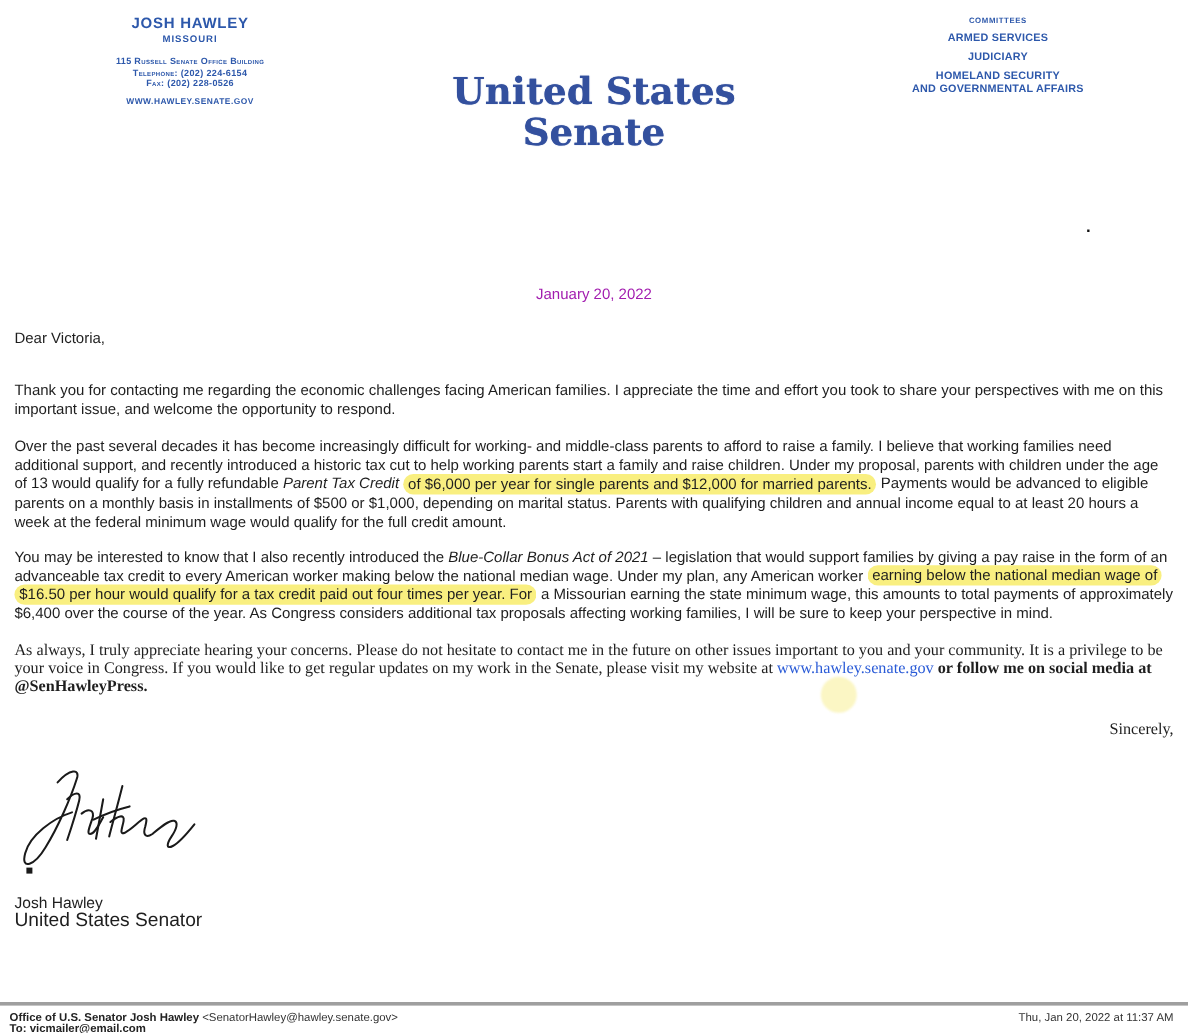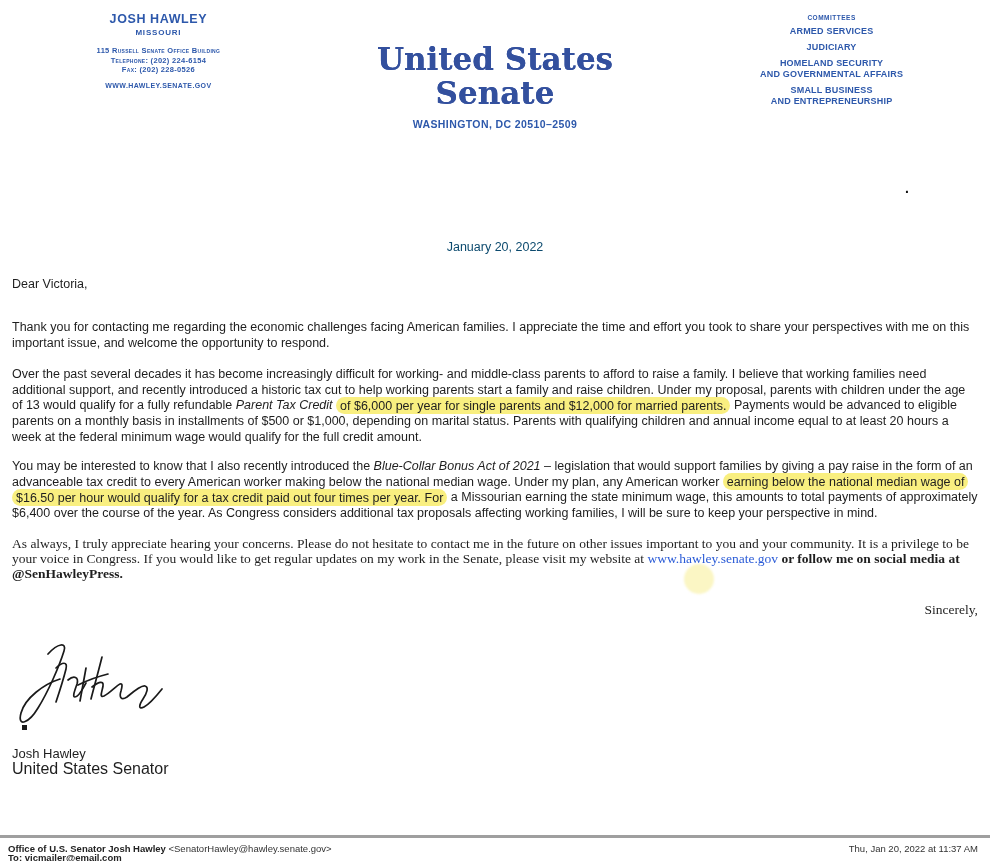--- a/index.html
+++ b/index.html
@@ -13,36 +13,36 @@
   }
   
   .letterhead{display:flex;padding-top:12px;}
   .lh-left{width:32%;text-align:center;color:#2d58ab;}
   .lh-name{font-weight:700;font-size:12.5px;letter-spacing:.6px;}
   .lh-state{font-weight:700;font-size:8px;letter-spacing:.8px;margin-top:2px;}
   .lh-addr{margin-top:9px;font-weight:700;font-size:7.5px;line-height:9.5px;font-variant:small-caps;letter-spacing:.3px;}
   .lh-web{margin-top:7px;font-weight:700;font-size:7px;letter-spacing:.4px;}
   .lh-center{width:36%;text-align:center;}
   .lh-title{
-    margin-top:30px;
+    margin-top:48px;
     font-family:"DejaVu Serif", serif;
     font-weight:700;font-style:normal;
     font-size:31px;line-height:34px;
     color:#33509e;
     text-shadow:0 0 .6px #33509e;
     letter-spacing:0px;
   }
   .lh-city{margin-top:8px;font-weight:700;font-size:10.5px;letter-spacing:.4px;color:#2d58ab;}
   .lh-right{width:32%;text-align:center;color:#2d58ab;}
   .lh-comm-head{font-weight:700;font-size:6.5px;letter-spacing:.5px;margin-top:2px;}
   .lh-comm-item{font-weight:700;font-size:9px;line-height:11px;margin-top:5px;white-space:pre-line;letter-spacing:.2px;}
   
   .stray-dot{position:absolute;left:905px;top:180px;font-size:14px;font-weight:700;color:#111;}
   
-  .date{text-align:center;margin-top:110px;font-size:12.5px;color:#0c4a6e;}
+  .date{text-align:center;margin-top:110px;font-size:12.5px;color:#a21caf;}
   .salutation{margin:23px 12px 0;font-size:12.5px;}
   .para{margin:0 12px;font-size:12.5px;line-height:15.6px;}
   .para.p1{margin-top:29px;}
   .para.p2{margin-top:16px;}
   .para.p3{margin-top:14px;}
   .para.serif{
     margin-top:14px;
     font-family:"Liberation Serif", serif;
     font-size:13.5px;line-height:15.2px;
   }
@@ -86,30 +86,27 @@
       <div class="lh-state">MISSOURI</div>
       <div class="lh-addr">
         <div>115 Russell Senate Office Building</div>
         <div>Telephone: (202) 224-6154</div>
         <div>Fax: (202) 228-0526</div>
       </div>
       <div class="lh-web">WWW.HAWLEY.SENATE.GOV</div>
     </div>
     <div class="lh-center">
       <div class="lh-title">United States Senate</div>
-      <div class="lh-city">WASHINGTON, DC 20510–2509</div>
     </div>
     <div class="lh-right">
       <div class="lh-comm-head">COMMITTEES</div>
       <div class="lh-comm-item">ARMED SERVICES</div>
       <div class="lh-comm-item">JUDICIARY</div>
       <div class="lh-comm-item">HOMELAND SECURITY
 AND GOVERNMENTAL AFFAIRS</div>
-      <div class="lh-comm-item">SMALL BUSINESS
-AND ENTREPRENEURSHIP</div>
     </div>
   </header>
 
   <span class="stray-dot">.</span>
 
   <div class="date">January 20, 2022</div>
   <div class="salutation">Dear Victoria,</div>
 
   <p class="para sans p1"><span class="seg-normal">Thank you for contacting me regarding the economic challenges facing American families. I appreciate the time and effort you took to share your perspectives with me on this important issue, and welcome the opportunity to respond.</span></p>
   <p class="para sans p2"><span class="seg-normal">Over the past several decades it has become increasingly difficult for working- and middle-class parents to afford to raise a family. I believe that working families need additional support, and recently introduced a historic tax cut to help working parents start a family and raise children. Under my proposal, parents with children under the age of 13 would qualify for a fully refundable </span><span class="seg-italic">Parent Tax Credit</span><span class="seg-normal"> </span><span class="seg-highlight">of $6,000 per year for single parents and $12,000 for married parents.</span><span class="seg-normal"> Payments would be advanced to eligible parents on a monthly basis in installments of $500 or $1,000, depending on marital status. Parents with qualifying children and annual income equal to at least 20 hours a week at the federal minimum wage would qualify for the full credit amount.</span></p>

